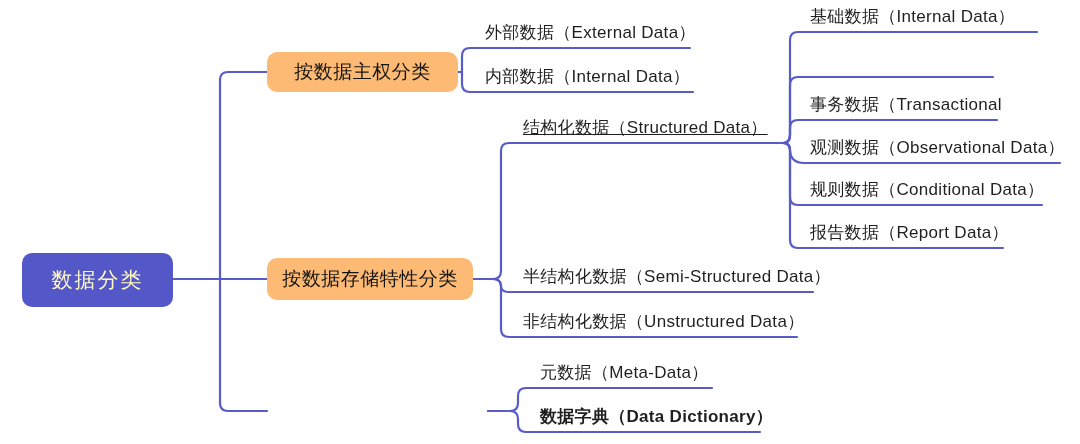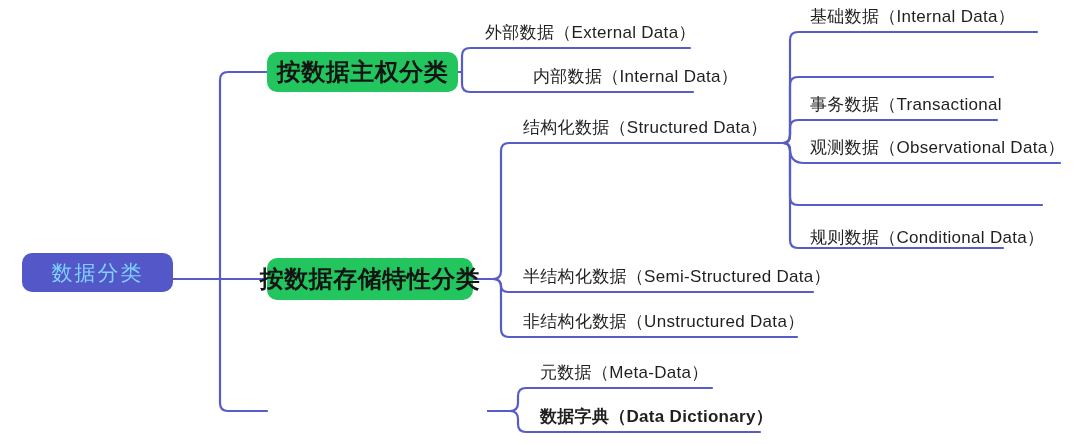--- a/index.html
+++ b/index.html
@@ -5,25 +5,25 @@
   html,body{margin:0;padding:0;background:#ffffff;}
   .canvas{
     position:relative;width:1080px;height:444px;background:#ffffff;overflow:hidden;
     font-family:"Liberation Sans","DejaVu Sans",sans-serif;
   }
   .connectors{position:absolute;left:0;top:0;width:1080px;height:444px;}
   .connectors path{fill:none;stroke:#585cc7;stroke-width:2.2;stroke-linecap:round;}
   .node{position:absolute;display:flex;align-items:center;justify-content:center;
     box-sizing:border-box;white-space:nowrap;cursor:default;}
   .root{
-    left:22px;top:253px;width:151px;height:39px;background:#5457c7;border-radius:10px;
-    color:#7dd3fc;font-size:21px;font-weight:400;letter-spacing:2px;
+    left:22px;top:253px;width:151px;height:54px;background:#5457c7;border-radius:10px;
+    color:#fef9c3;font-size:21px;font-weight:400;letter-spacing:2px;
   }
   .branch{
-    background:#22c55e;border-radius:10px;color:#141414;font-size:24px;font-weight:700;
+    background:#fdba74;border-radius:10px;color:#141414;font-size:19px;font-weight:400;
     letter-spacing:0.5px;
   }
   .b1{left:267px;top:52px;width:191px;height:40px;}
   .b2{left:267px;top:258px;width:206px;height:42px;}
   .b3{left:267px;top:389px;width:221px;height:43px;}
   .leaf{
     position:absolute;white-space:nowrap;color:#1f1f1f;font-size:17px;line-height:24px;
     letter-spacing:0.3px;cursor:default;
   }
 </style>
@@ -53,27 +53,28 @@
     <path d="M 488 411 H 510 Q 518 411 518 403 V 396 Q 518 388 526 388 H 712"></path>
     <path d="M 488 411 H 510 Q 518 411 518 419 V 424 Q 518 432 526 432 H 760"></path>
   </svg>
 
   <div class="node root">数据分类</div>
 
   <div class="node branch b1">按数据主权分类</div>
   <div class="node branch b2">按数据存储特性分类</div>
 
   <div class="leaf" style="left:485px;top:21px;">外部数据（External Data）</div>
-  <div class="leaf" style="left:485px;top:65px;margin-left:48px;">内部数据（Internal Data）</div>
+  <div class="leaf" style="left:485px;top:65px;">内部数据（Internal Data）</div>
 
-  <div class="leaf" style="left:523px;top:116px;">结构化数据（Structured Data）</div>
+  <div class="leaf" style="left:523px;top:116px;text-decoration:underline;">结构化数据（Structured Data）</div>
   <div class="leaf" style="left:523px;top:265px;">半结构化数据（Semi-Structured Data）</div>
   <div class="leaf" style="left:523px;top:310px;">非结构化数据（Unstructured Data）</div>
 
   <div class="leaf" style="left:810px;top:5px;">基础数据（Internal Data）</div>
   <div class="leaf" style="left:810px;top:136px;">观测数据（Observational Data）</div>
   <div class="leaf" style="left:810px;top:93px;">事务数据（Transactional</div>
-  <div class="leaf" style="left:810px;top:178px;margin-top:48px;">规则数据（Conditional Data）</div>
+  <div class="leaf" style="left:810px;top:178px;">规则数据（Conditional Data）</div>
+  <div class="leaf" style="left:810px;top:221px;">报告数据（Report Data）</div>
 
   <div class="leaf" style="left:540px;top:361px;text-align:center;">元数据（Meta-Data）</div>
   <div class="leaf" style="left:540px;top:405px;font-weight:bold;">数据字典（Data Dictionary）</div>
 
 </div>
 
 </body></html>

